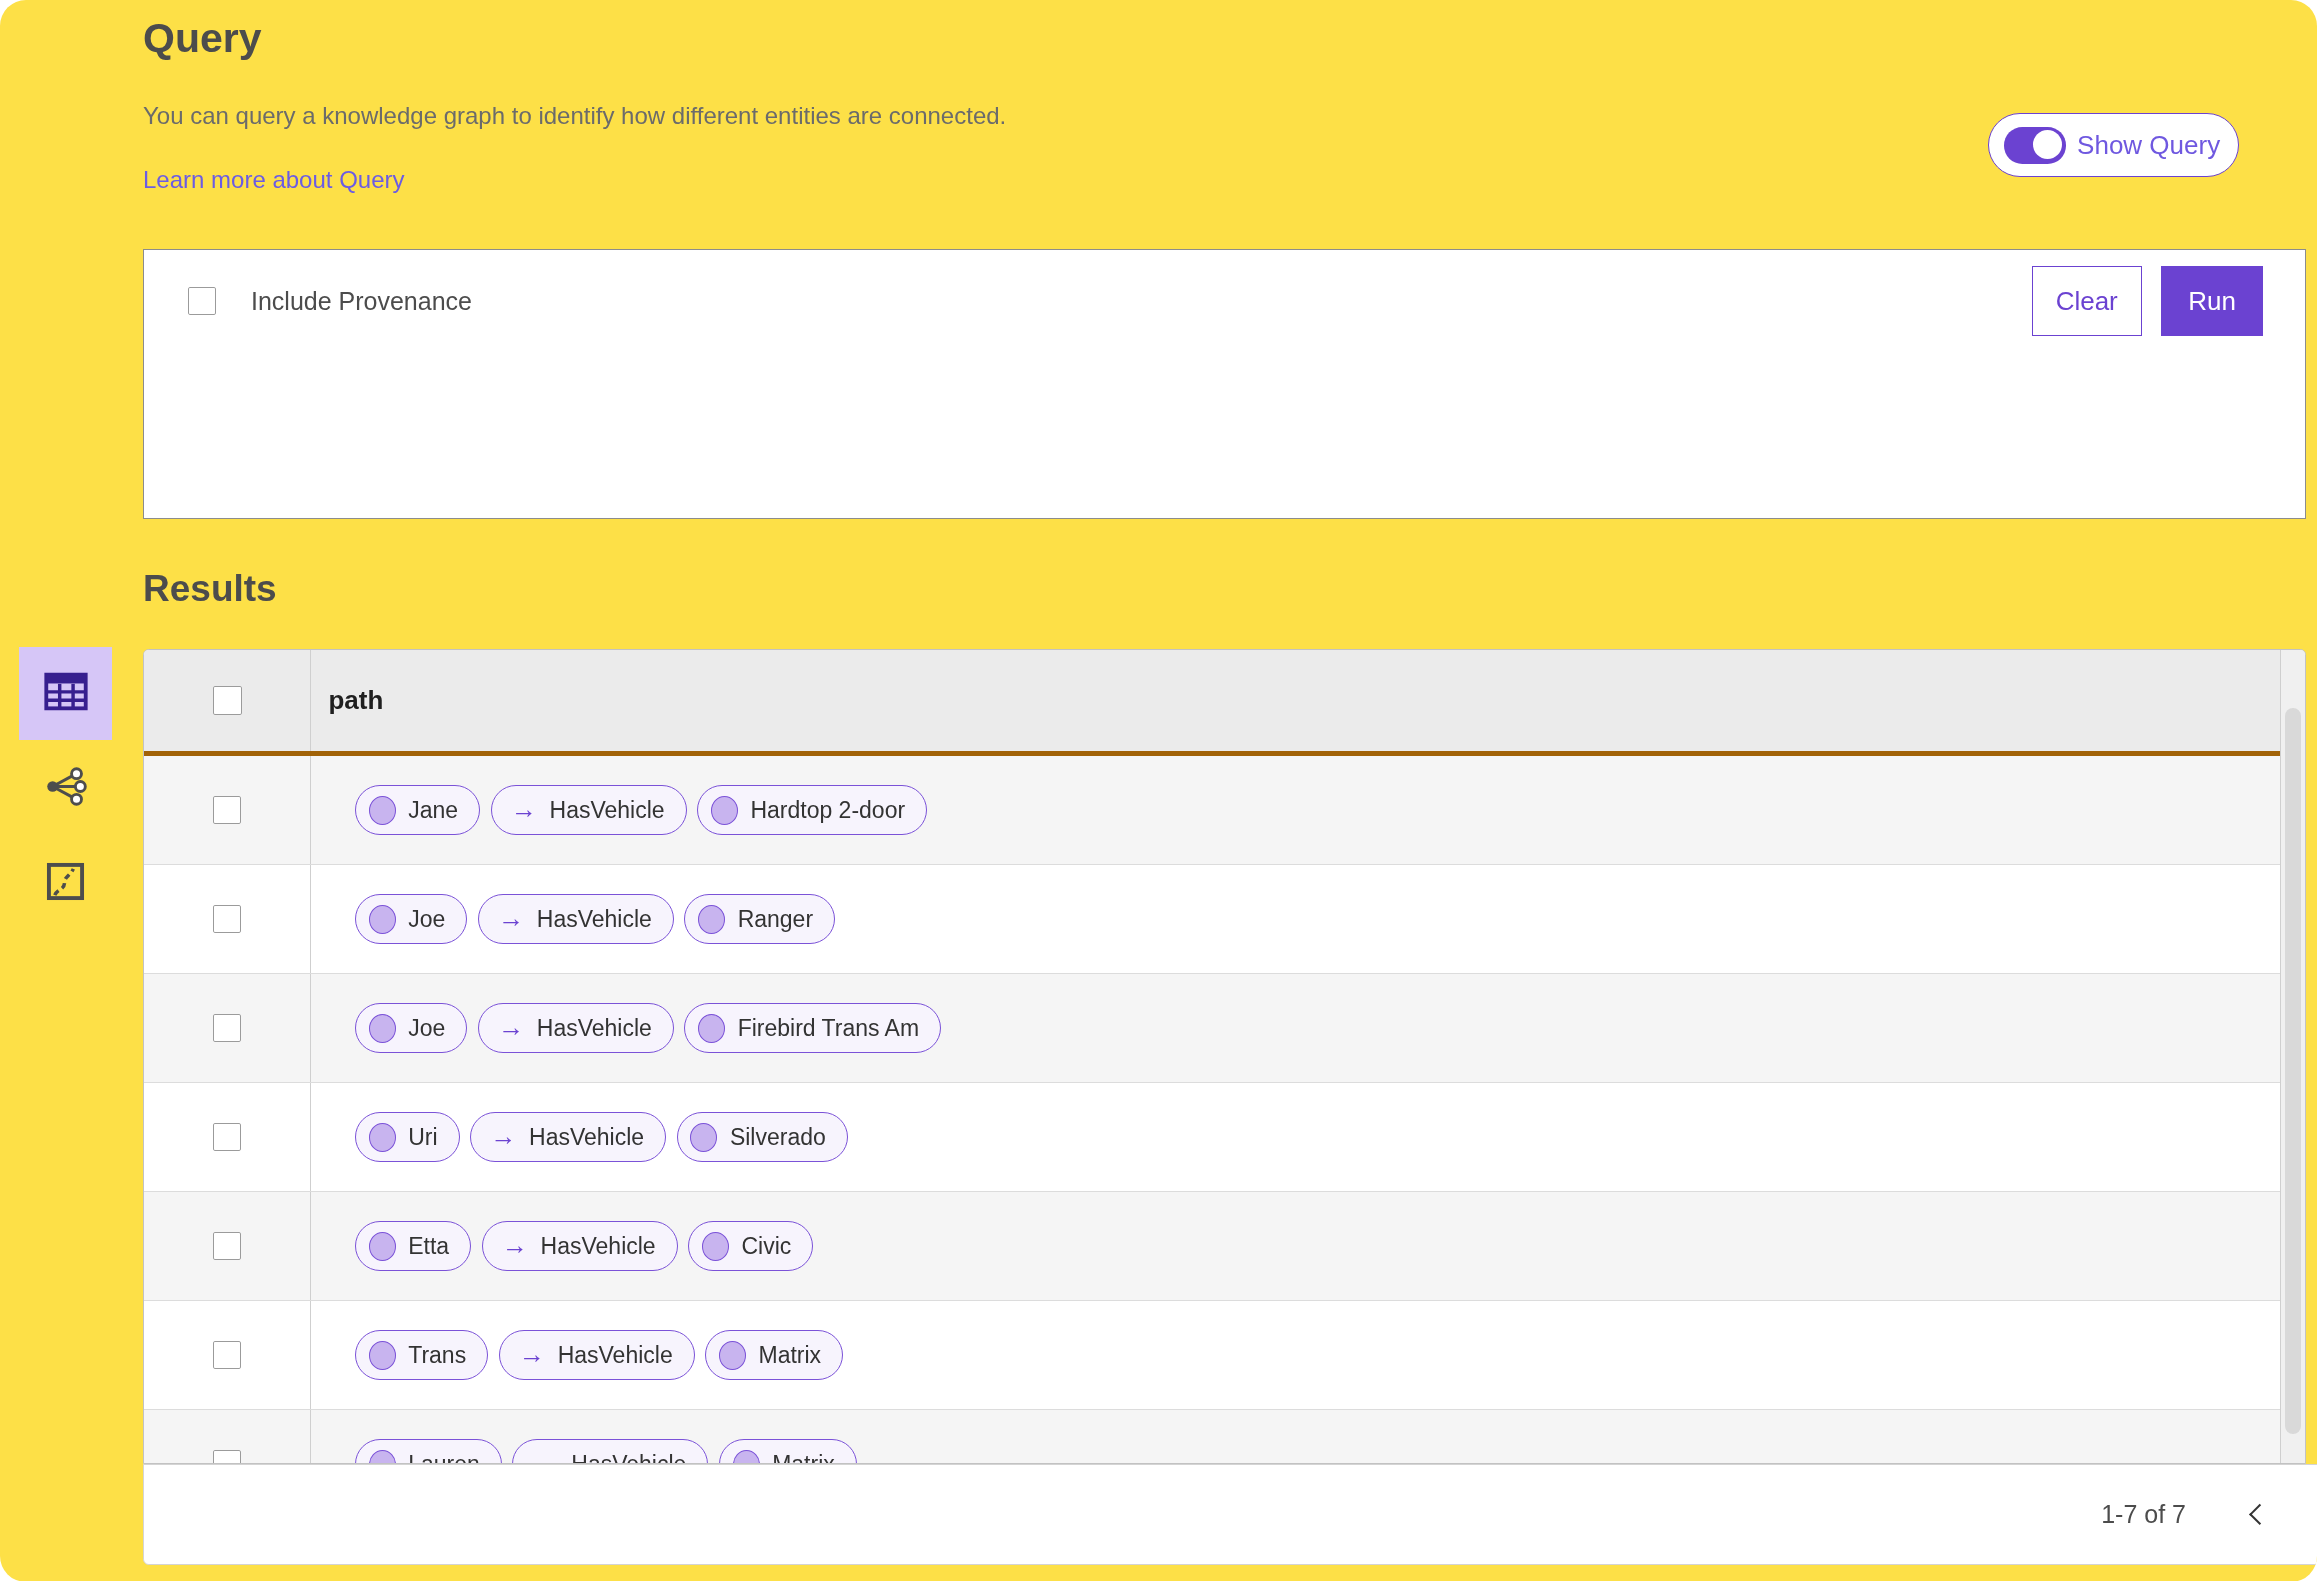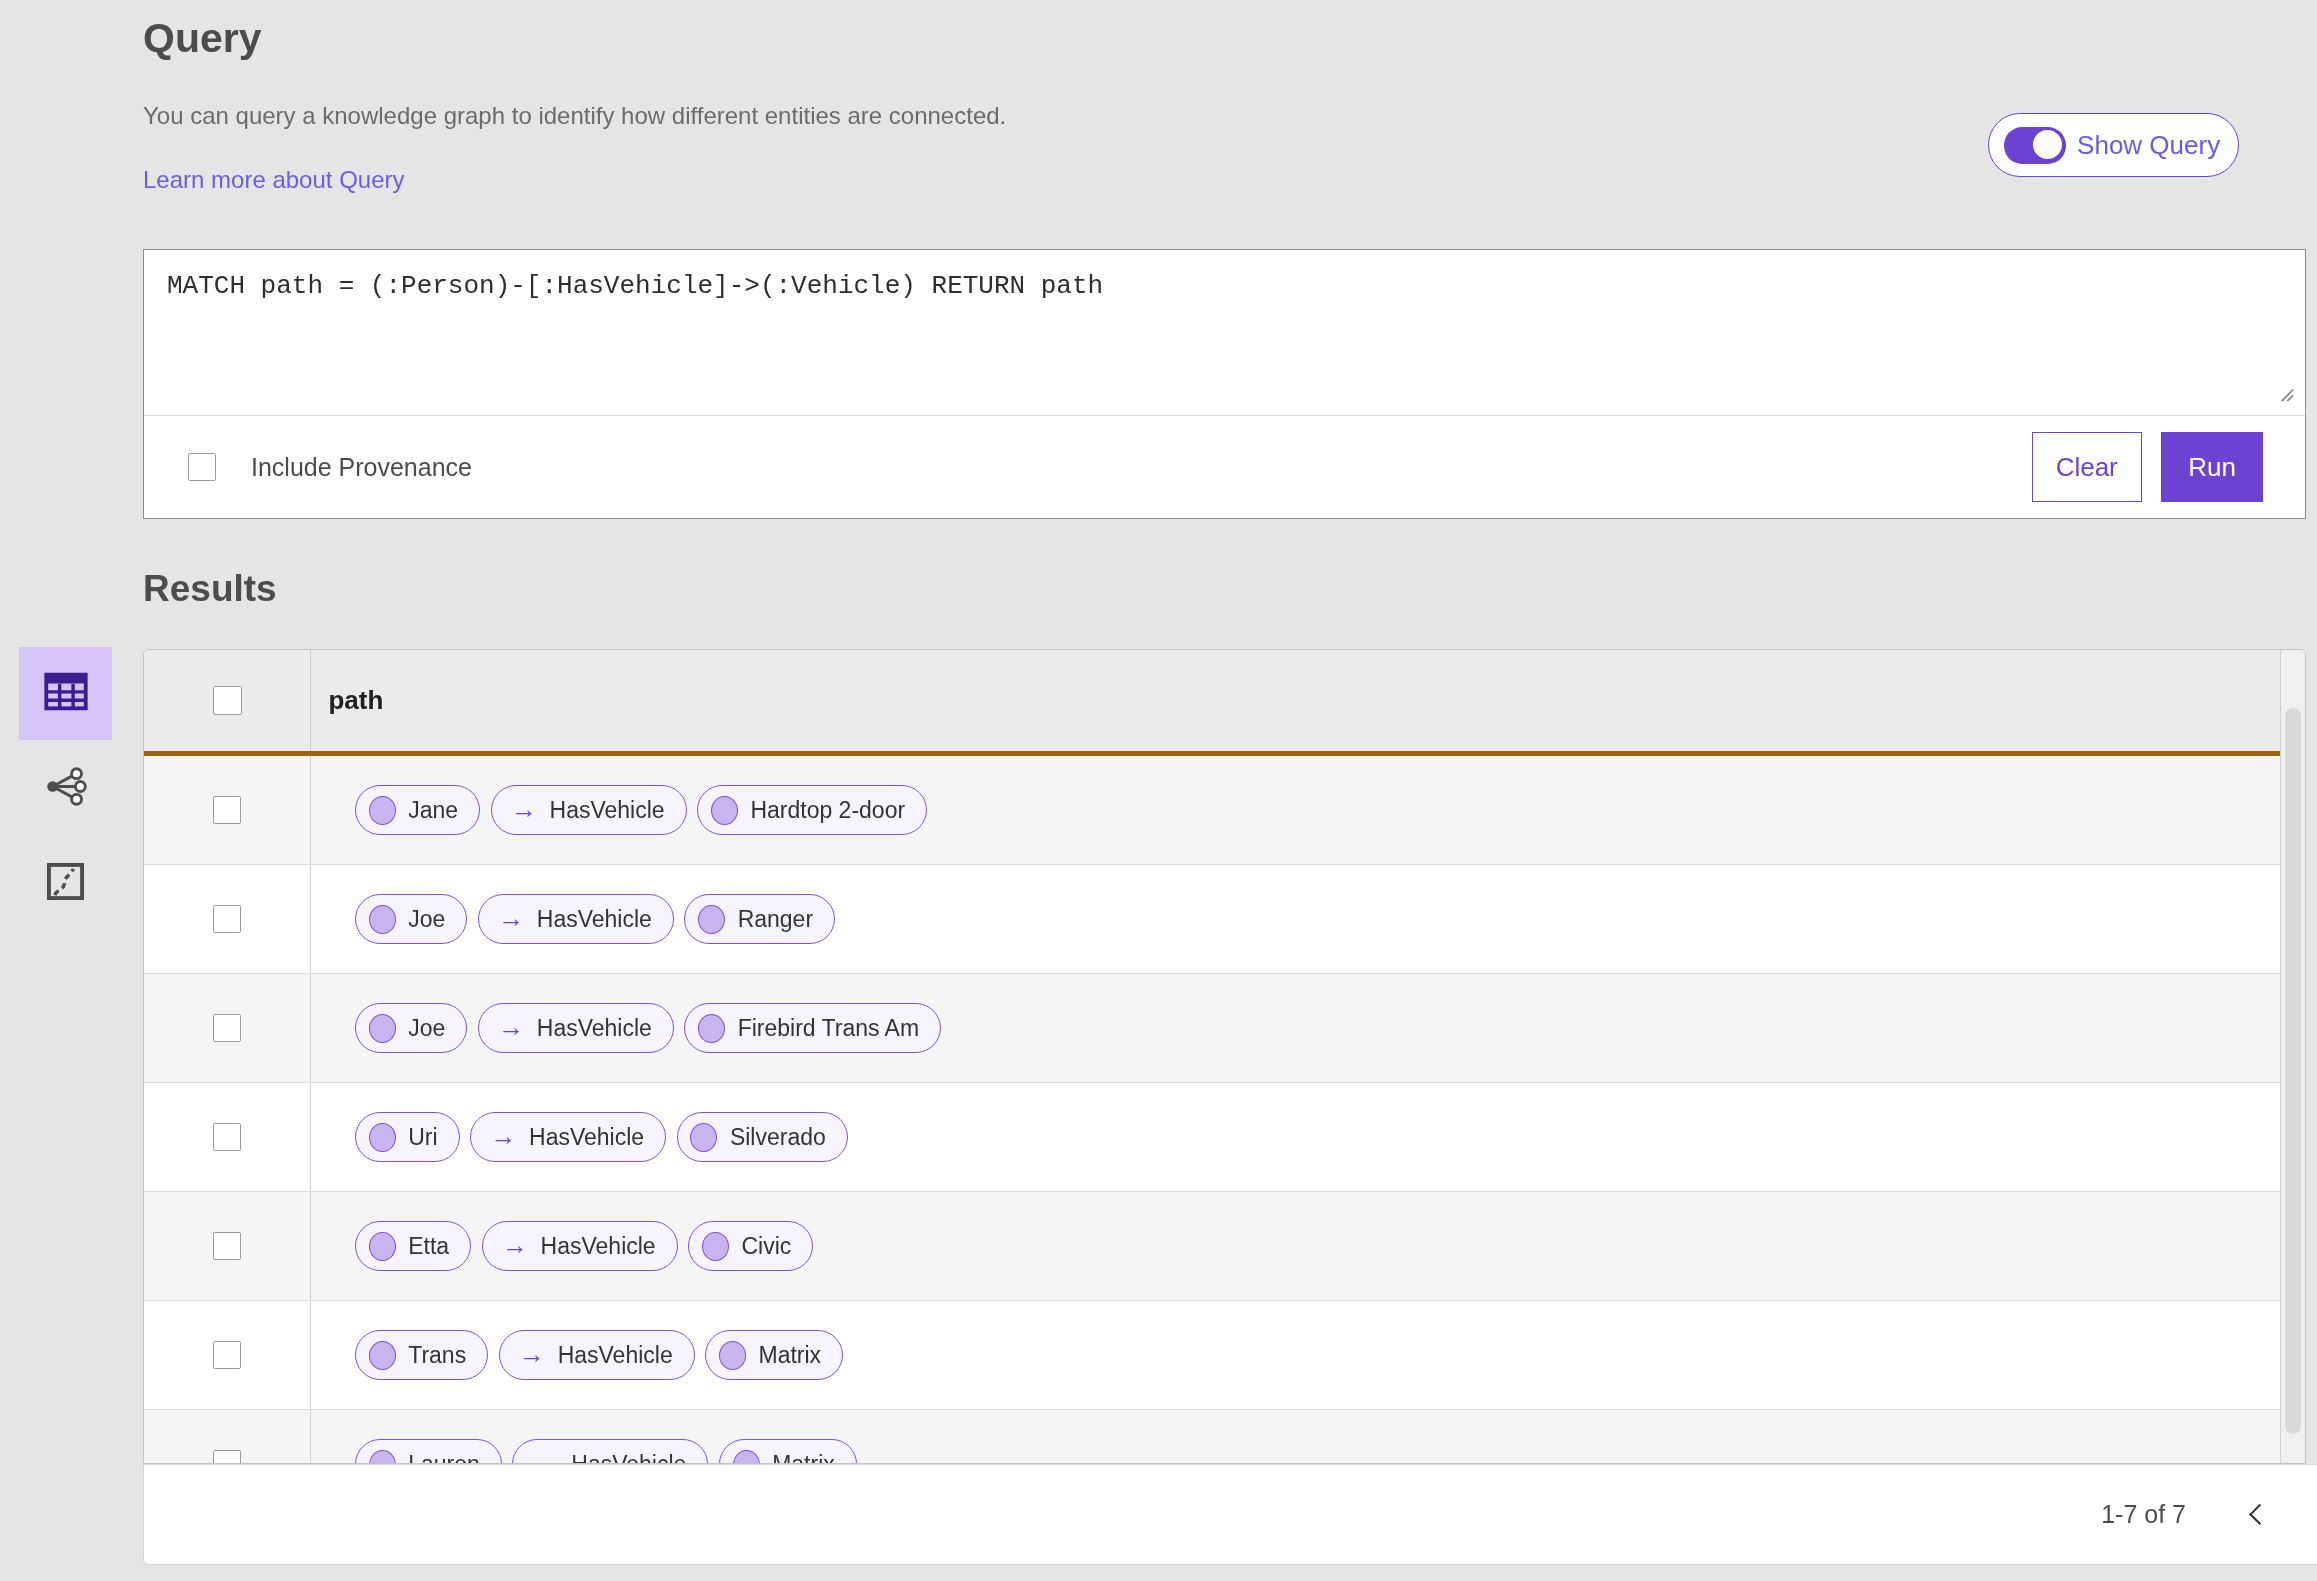--- a/index.html
+++ b/index.html
@@ -1,18 +1,18 @@
 <!DOCTYPE html>
 <html><head>
 <meta charset="utf-8">
 <style>
   * { margin:0; padding:0; box-sizing:border-box; }
   html,body { background:#fff; }
   body { font-family:"Liberation Sans", sans-serif; }
-  .canvas { position:relative; width:2317px; height:1582px; background:#e5e5e5; overflow:hidden; }
+  .canvas { position:relative; width:2317px; height:1582px; background:#fde047; overflow:hidden;border-radius:26px; }
 
   
   .page-title { position:absolute; left:143px; top:15.4px; font-size:41px; font-weight:700; color:#4c4c4c; }
   .page-desc  { position:absolute; left:143px; top:102px; font-size:24px; color:#6b6b6b; }
   .learn-link { position:absolute; left:143px; top:166px; font-size:24px; color:#6b5ce4; text-decoration:none; cursor:pointer; }
 
   .show-query-pill { position:absolute; left:1988px; top:113px; width:251px; height:64px;
     border:1.9px solid #6b42d1; border-radius:33px; background:#fff;
     display:flex; align-items:center; padding-left:14.5px; cursor:pointer; }
   .toggle-track { width:62px; height:37px; border-radius:18.3px; background:#6b42d1; position:relative; flex:0 0 auto; }
@@ -88,29 +88,20 @@
   <a class="learn-link">Learn more about Query</a>
 
   <div class="show-query-pill">
     <span class="toggle-track">
         <span class="toggle-knob"></span>
       </span>
     <span class="show-query-label">Show Query</span>
   </div>
 
   <div class="query-box">
-    <div class="query-textarea">
-      <div class="query-text">MATCH path = (:Person)-[:HasVehicle]-&gt;(:Vehicle) RETURN path</div>
-      <span class="resize-grip">
-        <svg width="21" height="21" viewBox="0 0 22 22">
-          <line x1="8" y1="20" x2="20" y2="8" stroke="#8c8c8c" stroke-width="2"></line>
-          <line x1="14" y1="20" x2="20" y2="14" stroke="#8c8c8c" stroke-width="2"></line>
-        </svg>
-      </span>
-    </div>
     <div class="query-footer">
       <div class="provenance-wrap">
         <span class="checkbox"></span>
         <span class="provenance-label">Include Provenance</span>
       </div>
       <div class="query-actions">
         <button class="btn btn-clear">Clear</button>
         <button class="btn btn-run">Run</button>
       </div>
     </div>

